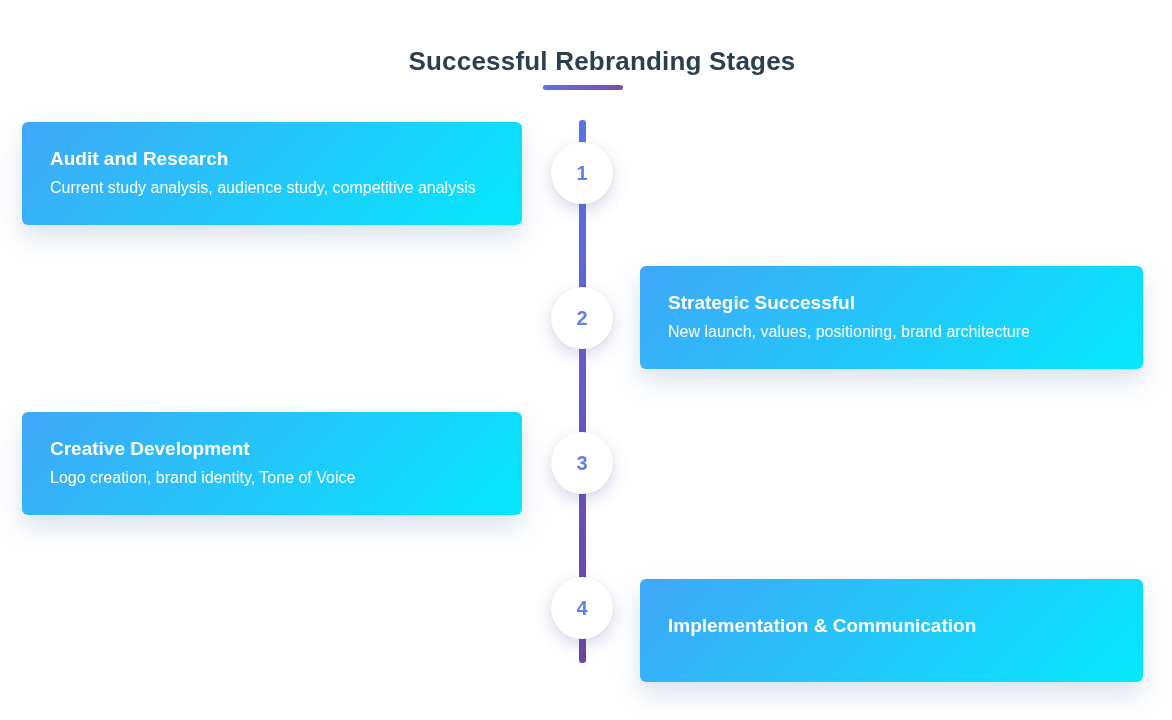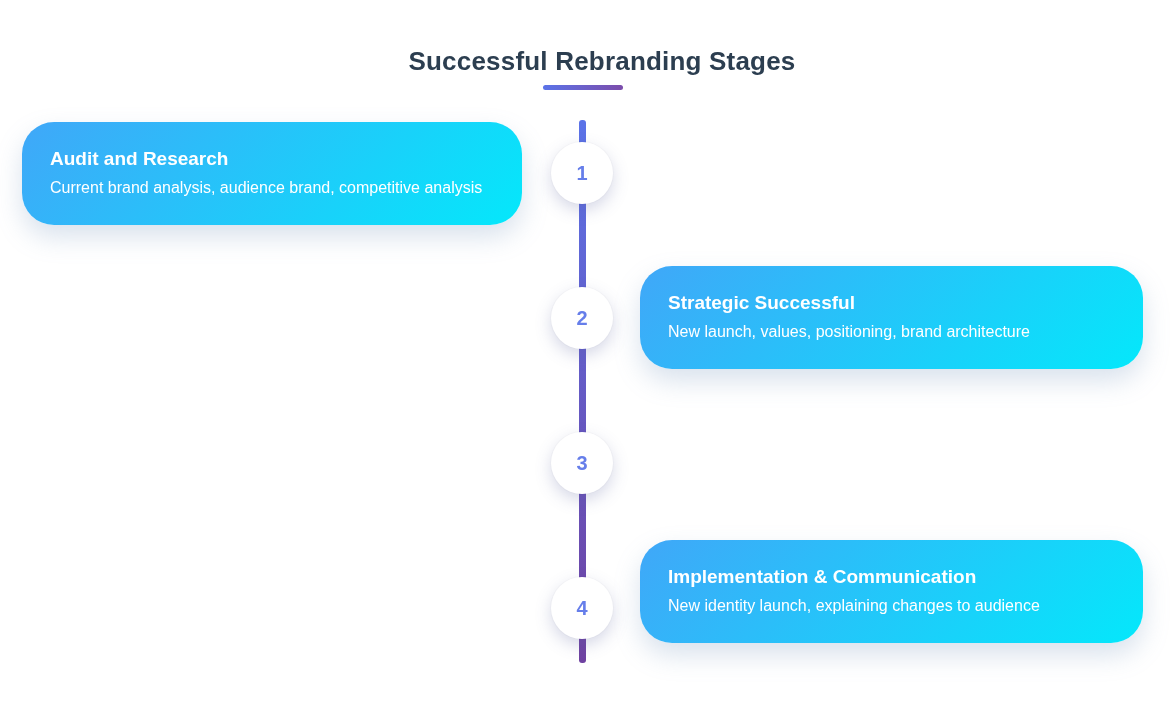--- a/index.html
+++ b/index.html
@@ -70,37 +70,37 @@
   }
   .node-1 { top: 142px; }
   .node-2 { top: 287px; }
   .node-3 { top: 432px; }
   .node-4 { top: 577px; }
   
   .stage-card {
     position: absolute;
     width: 500px;
     height: 103px;
-    border-radius: 32px;
+    border-radius: 6px;
     background: linear-gradient(135deg,
       var(--card-gradient-start, #40a7f8) 0%,
       var(--card-gradient-end, #04e8fb) 100%);
     box-shadow: 0 12px 26px rgba(120, 150, 190, 0.28);
     color: var(--card-text-color, #ffffff);
     display: flex;
     flex-direction: column;
     justify-content: center;
     padding: 0 28px;
     box-sizing: border-box;
     z-index: 1;
   }
   .card-1 { left: 22px;  top: 122px; }
   .card-2 { left: 640px; top: 266px; width: 503px; }
   .card-3 { left: 22px;  top: 412px; }
-  .card-4 { left: 640px; top: 540px; width: 503px; }
+  .card-4 { left: 640px; top: 579px; width: 503px; }
   .stage-title {
     margin: 0 0 8px 0;
     font-size: 19px;
     font-weight: bold;
     line-height: 1.1;
   }
   .stage-description {
     margin: 0;
     font-size: 16px;
     line-height: 1.25;
@@ -124,27 +124,30 @@
   </div>
   <div class="stage-node node-3">
     <span>3</span>
   </div>
   <div class="stage-node node-4">
     <span>4</span>
   </div>
 
   <div class="stage-card card-1">
     <h3 class="stage-title">Audit and Research</h3>
-    <p class="stage-description">Current brand analysis, audience brand, competitive analysis</p>
+    <p class="stage-description">Current study analysis, audience study, competitive analysis</p>
   </div>
 
   <div class="stage-card card-2">
     <h3 class="stage-title">Strategic Successful</h3>
     <p class="stage-description">New launch, values, positioning, brand architecture</p>
   </div>
 
+  <div class="stage-card card-3">
+    <h3 class="stage-title">Creative Development</h3>
+    <p class="stage-description">Logo creation, brand identity, Tone of Voice</p>
+  </div>
 
   <div class="stage-card card-4">
     <h3 class="stage-title">Implementation &amp; Communication</h3>
-    <p class="stage-description">New identity launch, explaining changes to audience</p>
   </div>
 
 </div>
 
 </body></html>

